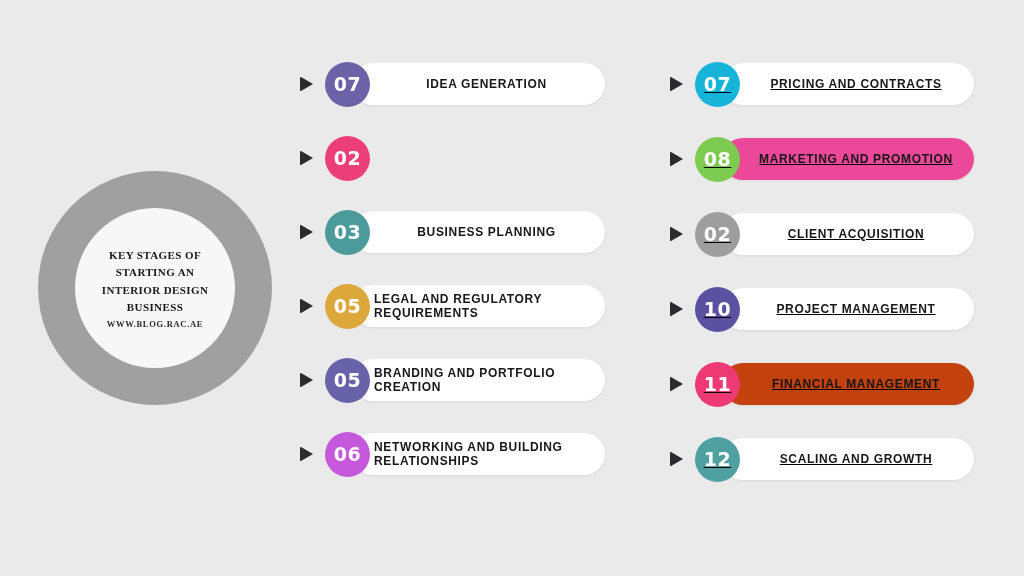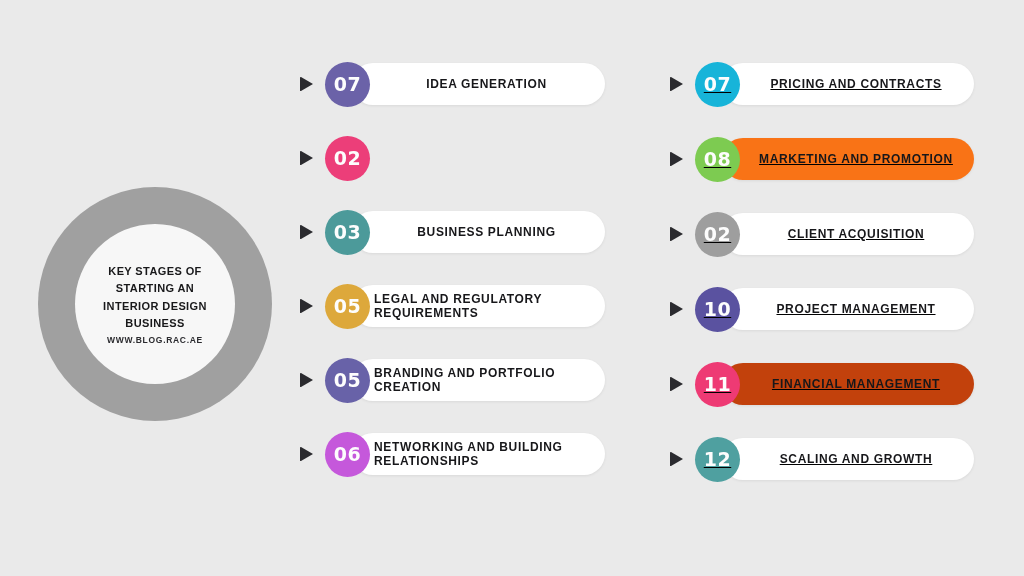--- a/index.html
+++ b/index.html
@@ -12,28 +12,29 @@
     background: #eaeaea;
     font-family: "Liberation Sans", sans-serif;
     overflow: hidden;
     position: relative;
   }
 
   
   #hub {
     position: absolute;
     left: 38px;
-    top: 187px;
+    top: 171px;
     width: 234px;
     height: 234px;
     border-radius: 50%;
     background: #a0a0a0;
     display: flex;
     align-items: center;
     justify-content: center;
+    font-family: Liberation Serif, serif;
   }
   #hub-inner {
     width: 160px;
     height: 160px;
     border-radius: 50%;
     background: #f7f7f7;
     display: flex;
     flex-direction: column;
     align-items: center;
     justify-content: center;
@@ -216,21 +217,21 @@
         <span class="pill-label">PRICING AND CONTRACTS</span>
       </div>
     </div>
     <div class="stage-row">
       <span class="arrow-wrap">
         <svg class="arrow-icon" viewBox="0 0 18 20" xmlns="http://www.w3.org/2000/svg">
           <path d="M3 3 L15 10 L3 17 Q2.2 17.4 2 16.4 L2 3.6 Q2.2 2.6 3 3 Z" fill="#2b2b2f"></path>
         </svg>
       </span>
       <div class="badge" style="background: rgb(125, 203, 81);">08</div>
-      <div class="pill" style="background: #f97316;">
+      <div class="pill" style="background: #ec4899;">
         <span class="pill-label">MARKETING AND PROMOTION</span>
       </div>
     </div>
     <div class="stage-row">
       <span class="arrow-wrap">
         <svg class="arrow-icon" viewBox="0 0 18 20" xmlns="http://www.w3.org/2000/svg">
           <path d="M3 3 L15 10 L3 17 Q2.2 17.4 2 16.4 L2 3.6 Q2.2 2.6 3 3 Z" fill="#2b2b2f"></path>
         </svg>
       </span>
       <div class="badge" style="background: rgb(158, 158, 158);">02</div>

